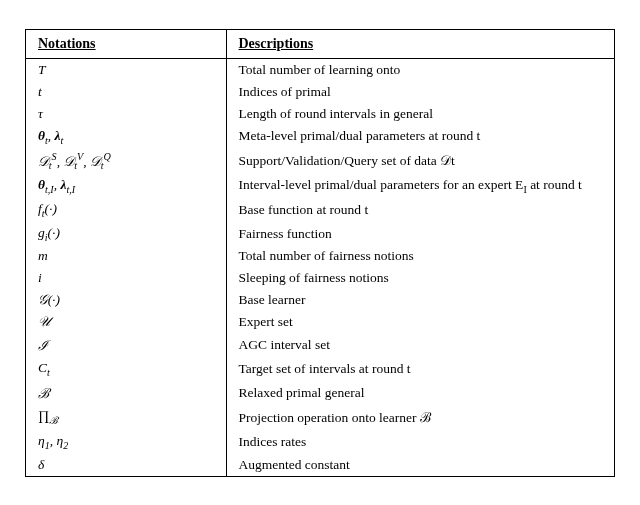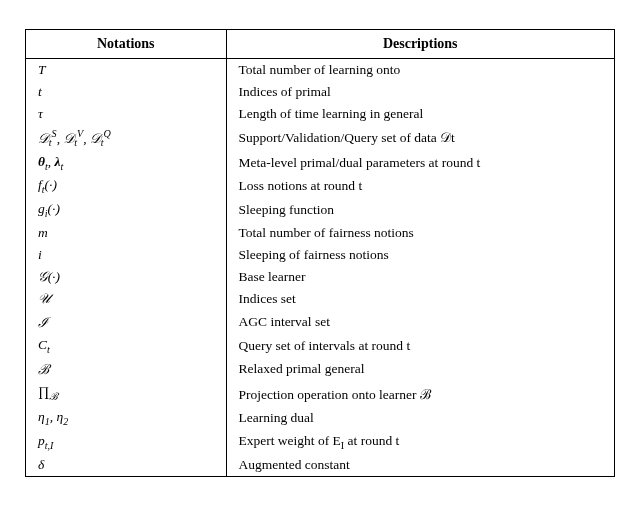--- a/index.html
+++ b/index.html
@@ -30,23 +30,24 @@
       width: 100%;
       border-collapse: collapse;
     }
 
     thead tr {
       border-bottom: 1.5px solid #000;
     }
 
     th {
       padding: 6px 12px;
-      text-align: center;
+      text-align: left;
       font-weight: bold;
       font-size: 14px;
+      text-decoration: underline;
     }
 
     th:first-child {
       width: 200px;
       border-right: 1.5px solid #000;
     }
 
     td {
       padding: 3px 12px;
       vertical-align: middle;
@@ -81,77 +82,77 @@
     <tr>
           <td><i>T</i></td>
           <td>Total number of learning onto</td>
         </tr>
         <tr>
           <td><i>t</i></td>
           <td>Indices of primal</td>
         </tr>
         <tr>
           <td><i>τ</i></td>
-          <td>Length of time learning in general</td>
+          <td>Length of round intervals in general</td>
+        </tr>
+        <tr>
+          <td><b><i>θ</i></b><sub><i>t</i></sub>, <b><i>λ</i></b><sub><i>t</i></sub></td>
+          <td>Meta-level primal/dual parameters at round t</td>
         </tr>
         <tr>
           <td><i>𝒟</i><sub><i>t</i></sub><sup><i>S</i></sup>, <i>𝒟</i><sub><i>t</i></sub><sup><i>V</i></sup>, <i>𝒟</i><sub><i>t</i></sub><sup><i>Q</i></sup></td>
           <td>Support/Validation/Query set of data 𝒟t</td>
         </tr>
         <tr>
-          <td><b><i>θ</i></b><sub><i>t</i></sub>, <b><i>λ</i></b><sub><i>t</i></sub></td>
-          <td>Meta-level primal/dual parameters at round t</td>
+          <td><b><i>θ</i></b><sub><i>t,I</i></sub>, <b><i>λ</i></b><sub><i>t,I</i></sub></td>
+          <td>Interval-level primal/dual parameters for an expert E<sub>I</sub> at round t</td>
         </tr>
         <tr>
           <td><i>f</i><sub><i>t</i></sub>(·)</td>
-          <td>Loss notions at round t</td>
+          <td>Base function at round t</td>
         </tr>
         <tr>
           <td><i>g</i><sub><i>i</i></sub>(·)</td>
-          <td>Sleeping function</td>
+          <td>Fairness function</td>
         </tr>
         <tr>
           <td><i>m</i></td>
           <td>Total number of fairness notions</td>
         </tr>
         <tr>
           <td><i>i</i></td>
           <td>Sleeping of fairness notions</td>
         </tr>
         <tr>
           <td><i>𝒢</i>(·)</td>
           <td>Base learner</td>
         </tr>
         <tr>
           <td><i>𝒰</i></td>
-          <td>Indices set</td>
+          <td>Expert set</td>
         </tr>
         <tr>
           <td><i>ℐ</i></td>
           <td>AGC interval set</td>
         </tr>
         <tr>
           <td><i>C</i><sub><i>t</i></sub></td>
-          <td>Query set of intervals at round t</td>
+          <td>Target set of intervals at round t</td>
         </tr>
         <tr>
           <td><i>ℬ</i></td>
           <td>Relaxed primal general</td>
         </tr>
         <tr>
           <td>∏<sub><i>ℬ</i></sub></td>
           <td>Projection operation onto learner ℬ</td>
         </tr>
         <tr>
           <td><i>η</i><sub>1</sub>, <i>η</i><sub>2</sub></td>
-          <td>Learning dual</td>
-        </tr>
-        <tr>
-          <td><i>p</i><sub><i>t,I</i></sub></td>
-          <td>Expert weight of E<sub>I</sub> at round t</td>
+          <td>Indices rates</td>
         </tr>
         <tr>
           <td><i>δ</i></td>
           <td>Augmented constant</td>
         </tr>
       </tbody>
   </table>
 </div>
 
 </body></html>

